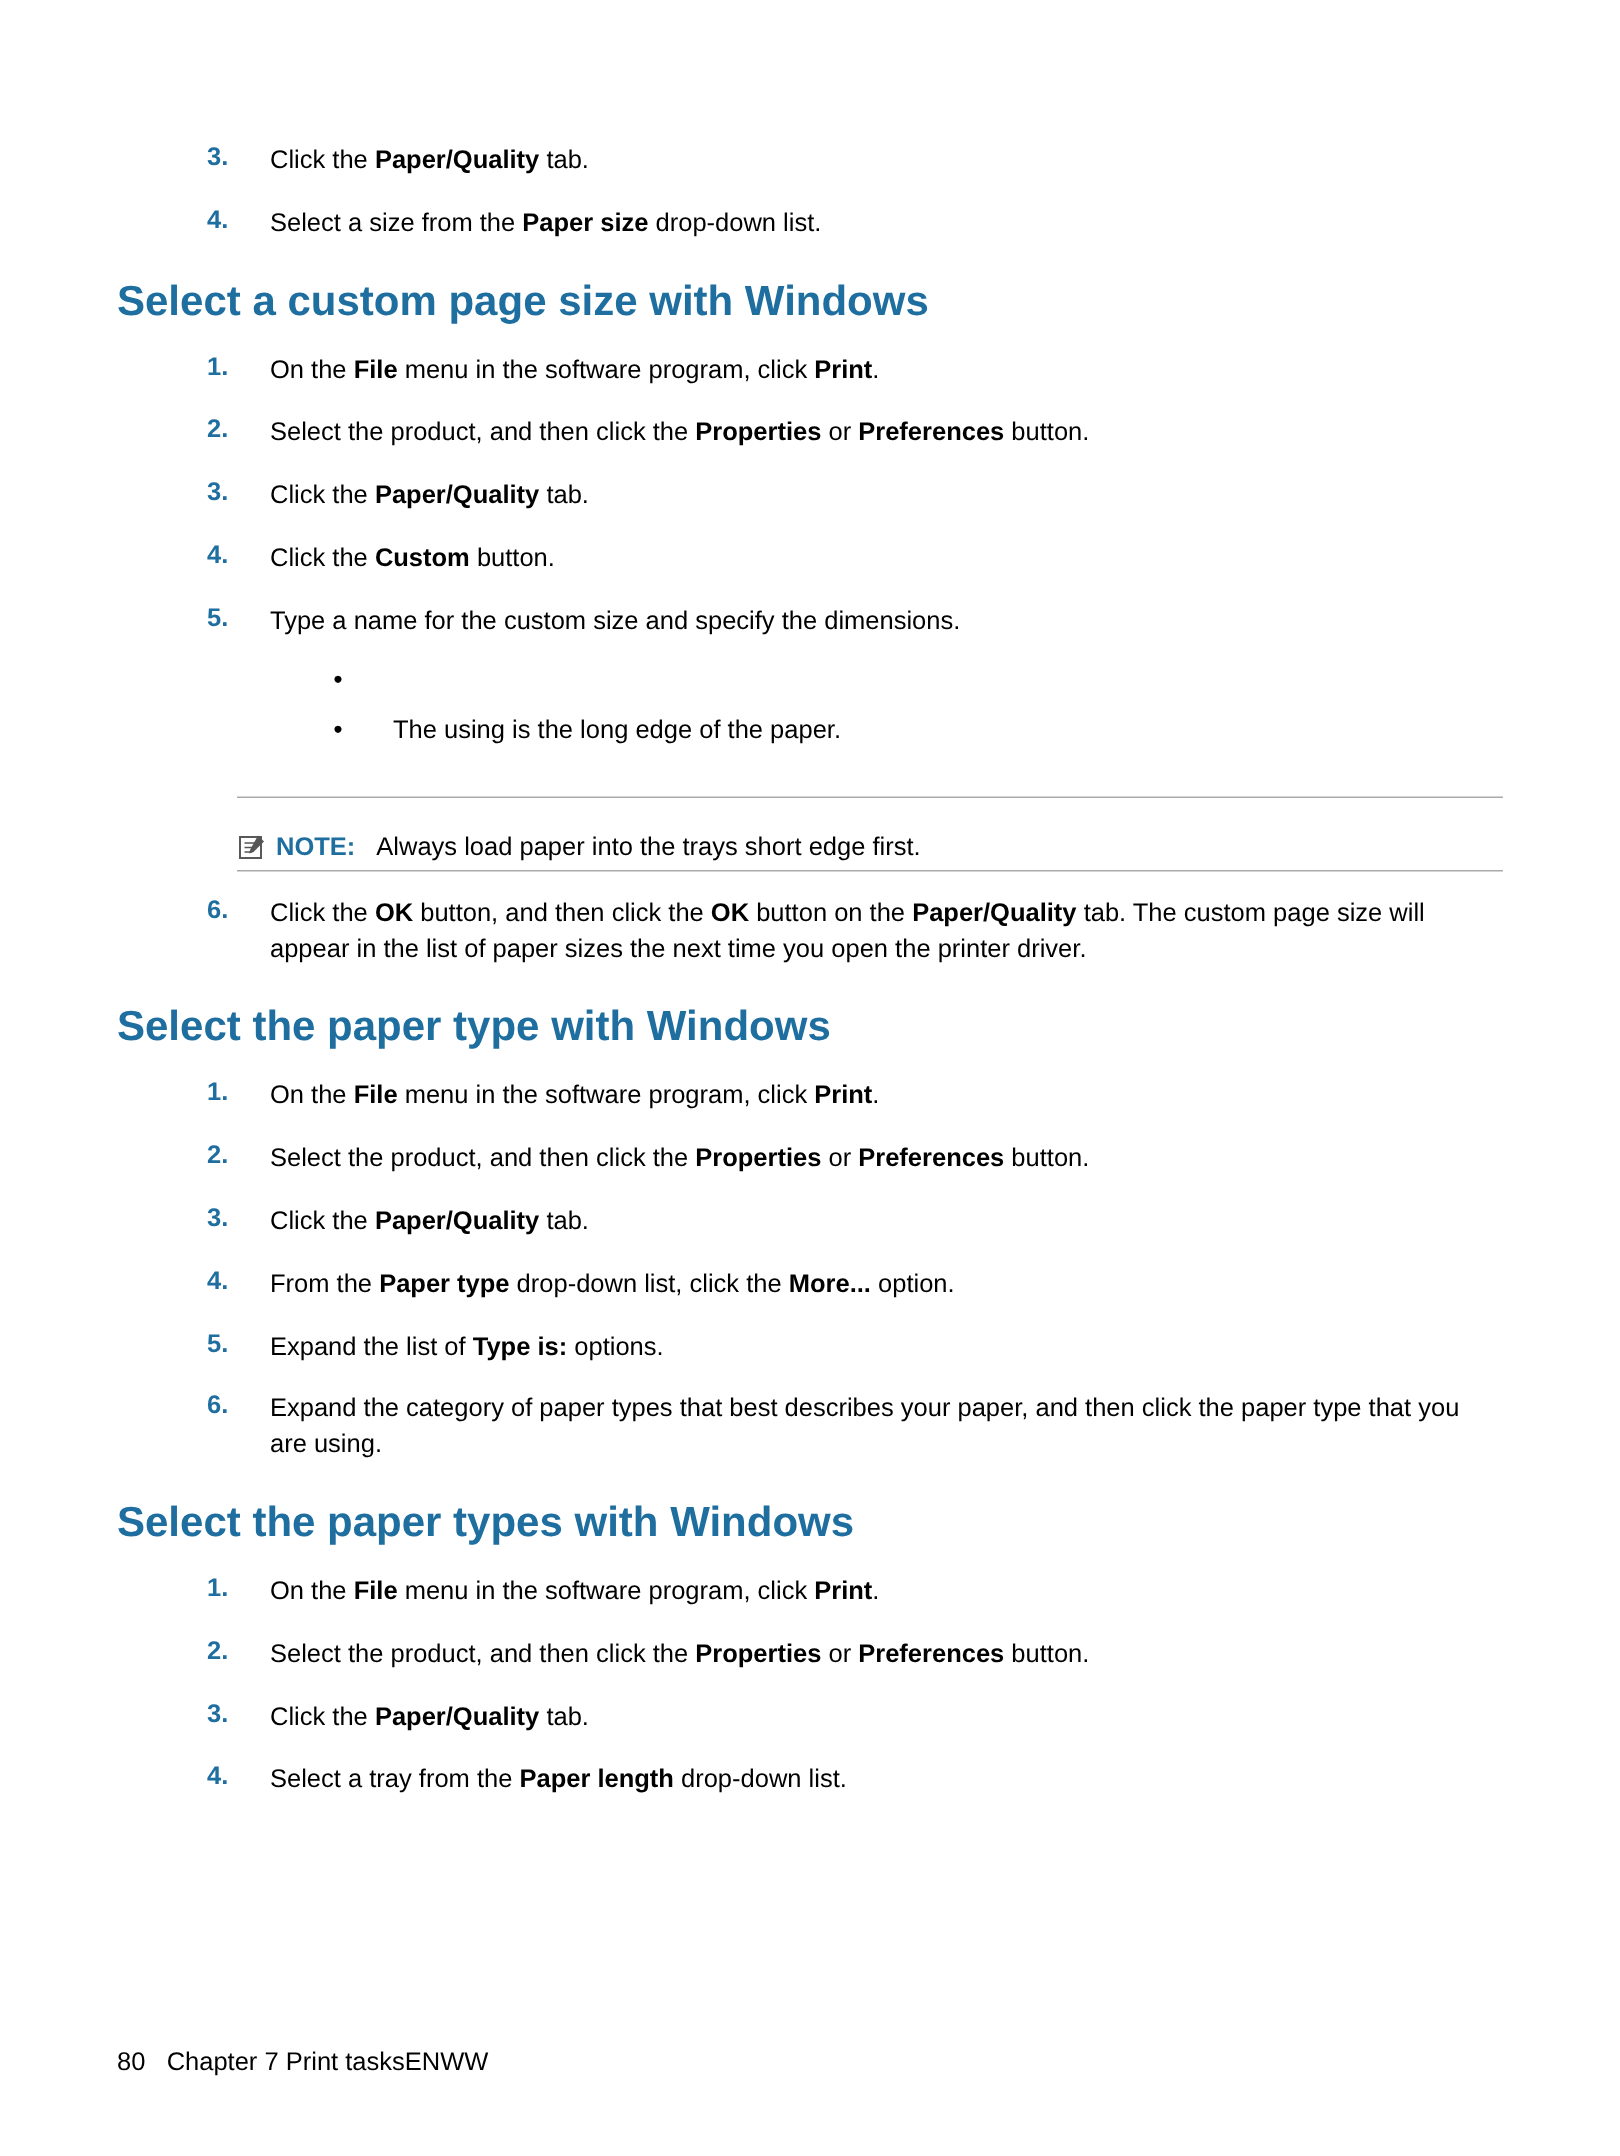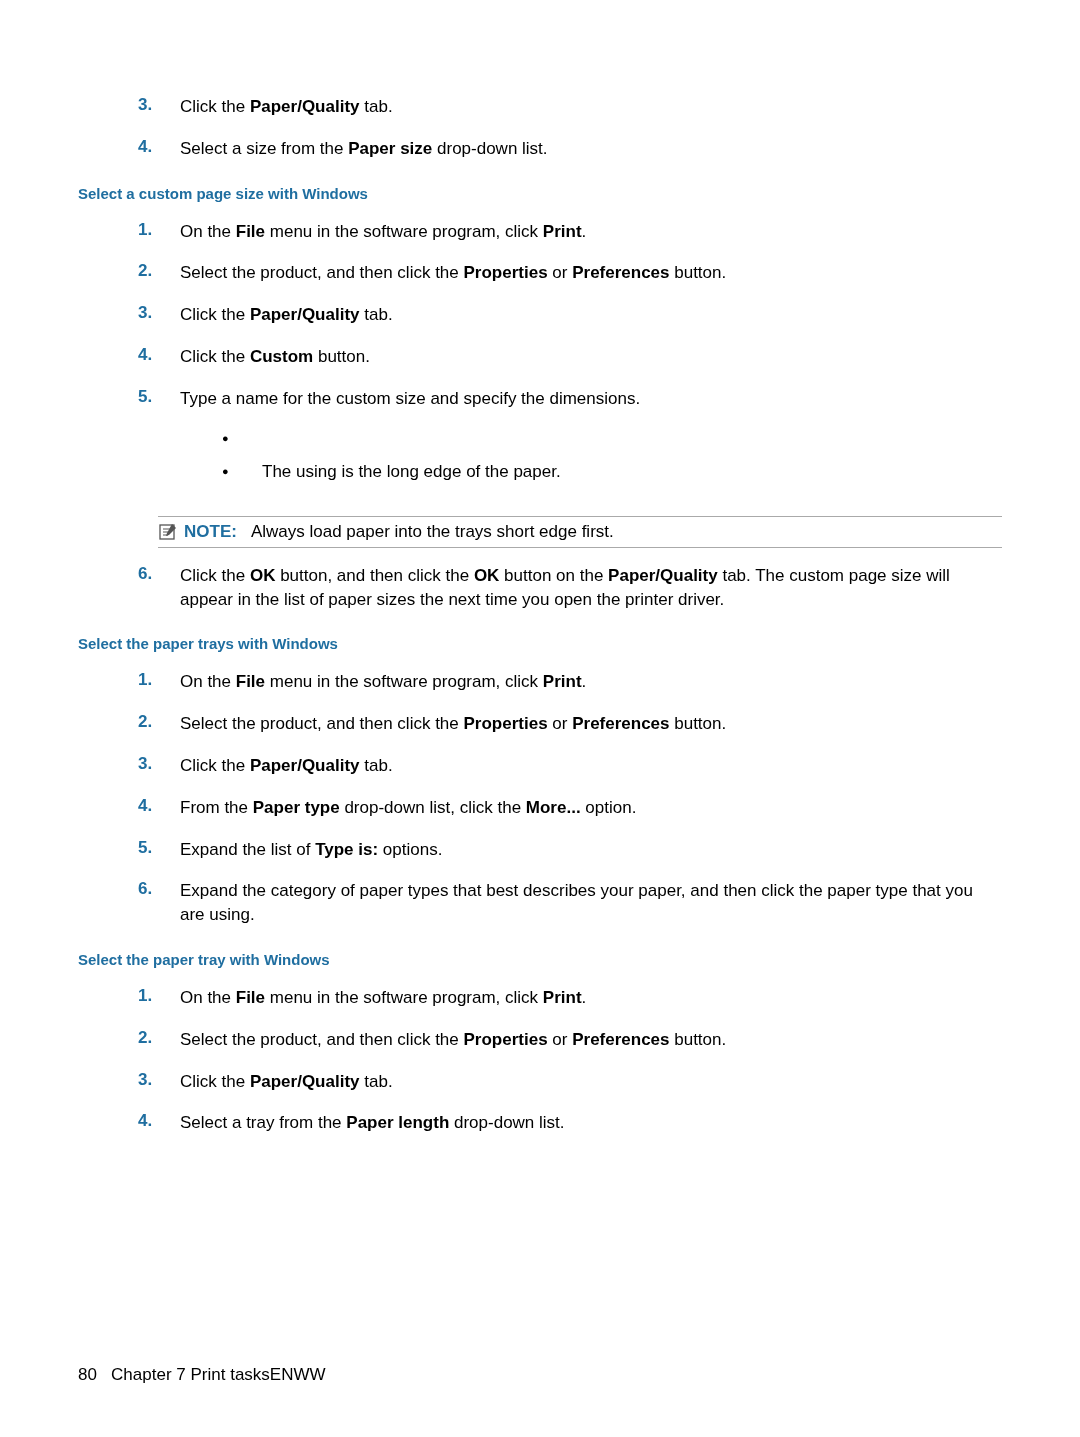--- a/index.html
+++ b/index.html
@@ -9,21 +9,21 @@
       background: #fff;
       font-family: Arial, Helvetica, sans-serif;
       font-size: 17px;
       color: #000;
       padding: 95px 78px 0 78px;
       position: relative;
     }
     .content { padding-left: 60px; }
     h2 {
       color: #1f6ea0;
-      font-size: 15px;
+      font-size: 28px;
       font-weight: bold;
       margin: 24px 0 18px -60px;
     }
     ol.numlist { list-style: none; }
     ol.numlist > li {
       display: flex;
       align-items: flex-start;
       margin-bottom: 18px;
     }
     ol.numlist > li .num {
@@ -45,21 +45,21 @@
       margin-left: 42px;
     }
     ul.sublist li .dot {
       min-width: 40px;
       font-size: 11px;
       padding-top: 4px;
     }
     .notebox {
       border-top: 1px solid #aaa;
       border-bottom: 1px solid #aaa;
-      padding: 5px 0 5px 0;
+      padding: 23px 0 5px 0;
       margin: 0 0 16px 20px;
       display: flex;
       align-items: center;
     }
     .notebox .noteicon {
       width: 20px;
       height: 18px;
       margin-right: 6px;
     }
     .notebox .notelabel {
@@ -140,21 +140,21 @@
     <span>Always load paper into the trays short edge first.</span>
   </div>
 
   <ol class="numlist">
     <li>
       <span class="num">6.</span>
       <span class="body">Click the <b>OK</b> button, and then click the <b>OK</b> button on the <b>Paper/Quality</b> tab. The custom page size will appear in the list of paper sizes the next time you open the printer driver.</span>
     </li>
   </ol>
 
-  <h2>Select the paper trays with Windows</h2>
+  <h2>Select the paper type with Windows</h2>
   <ol class="numlist">
     <li>
       <span class="num">1.</span>
       <span class="body">On the <b>File</b> menu in the software program, click <b>Print</b>.</span>
     </li>
     <li>
       <span class="num">2.</span>
       <span class="body">Select the product, and then click the <b>Properties</b> or <b>Preferences</b> button.</span>
     </li>
     <li>
@@ -168,21 +168,21 @@
     <li>
       <span class="num">5.</span>
       <span class="body">Expand the list of <b>Type is:</b> options.</span>
     </li>
     <li>
       <span class="num">6.</span>
       <span class="body">Expand the category of paper types that best describes your paper, and then click the paper type that you are using.</span>
     </li>
   </ol>
 
-  <h2>Select the paper tray with Windows</h2>
+  <h2>Select the paper types with Windows</h2>
   <ol class="numlist">
     <li>
       <span class="num">1.</span>
       <span class="body">On the <b>File</b> menu in the software program, click <b>Print</b>.</span>
     </li>
     <li>
       <span class="num">2.</span>
       <span class="body">Select the product, and then click the <b>Properties</b> or <b>Preferences</b> button.</span>
     </li>
     <li>

